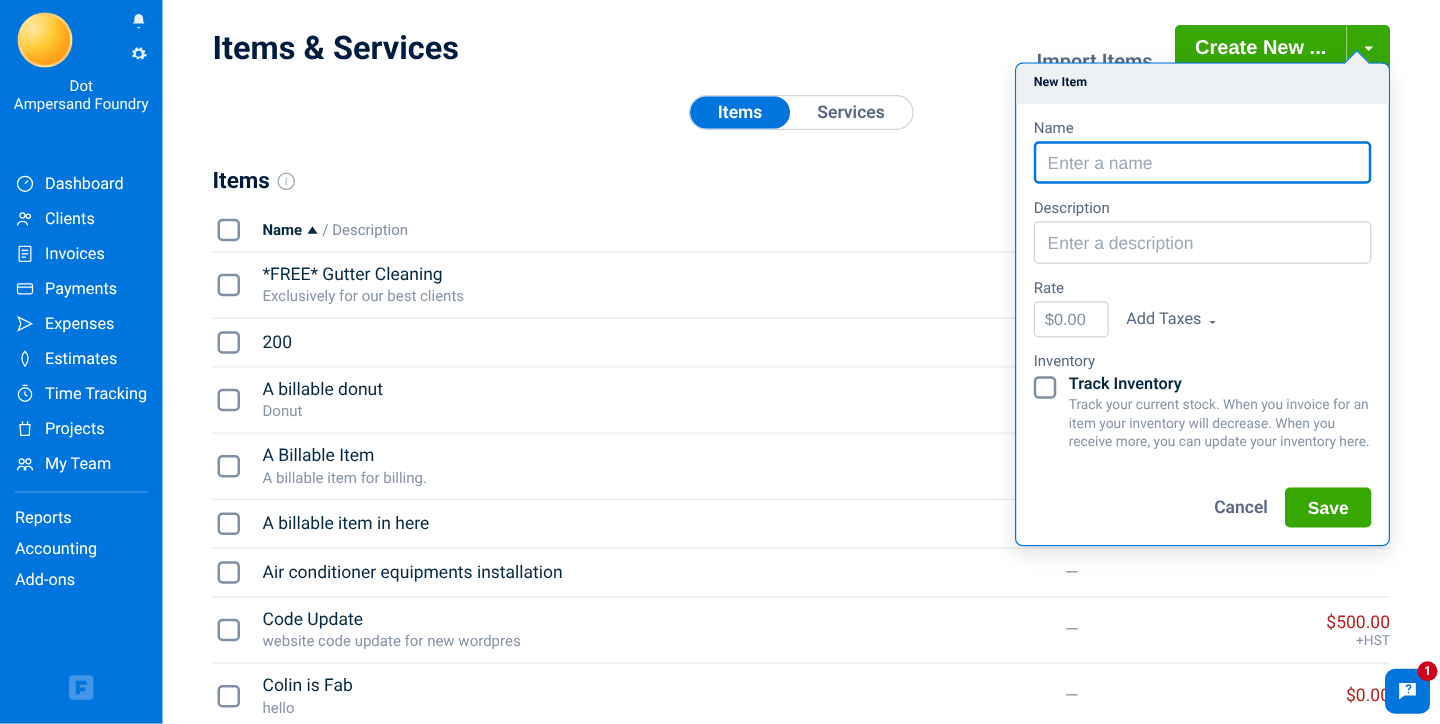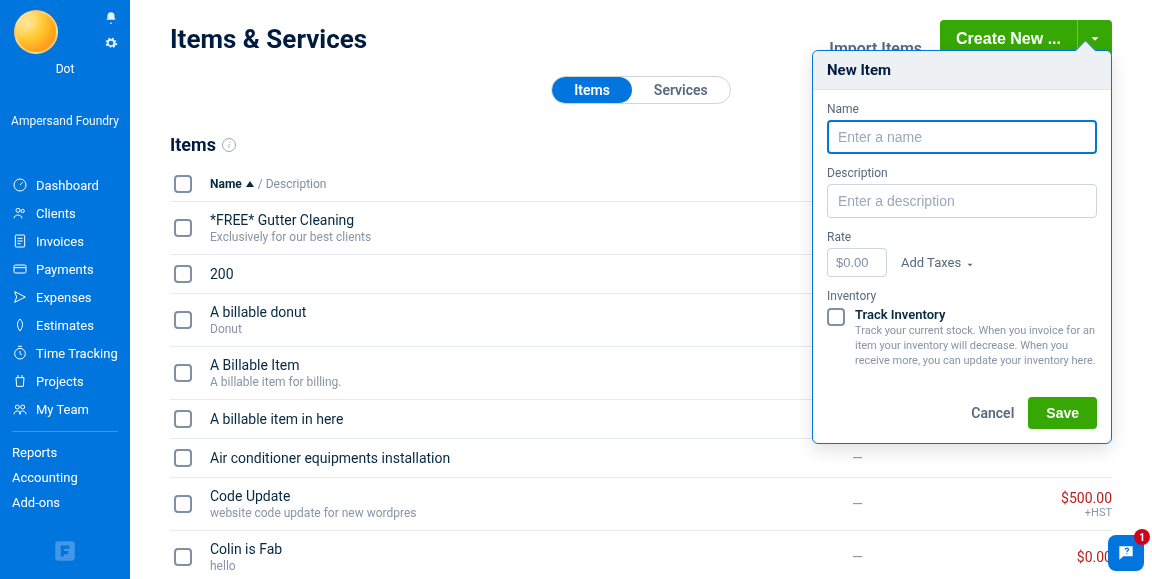--- a/index.html
+++ b/index.html
@@ -6,21 +6,21 @@
 body { font-family: -apple-system, BlinkMacSystemFont, "Segoe UI", Roboto, sans-serif; font-size: 14px; color: #001b40; background: #fff; overflow: hidden; }
 .app { display: flex; width: 1152px; height: 579px; }
 .sidebar { width: 130px; background: #0075dd; color: #fff; display: flex; flex-direction: column; position: relative; gap: 25px; }
 .sidebar-top { padding: 10px 0 8px; display: flex; flex-direction: column; align-items: center; }
 .avatar-row { display: flex; align-items: center; width: 100%; padding: 0 10px; justify-content: space-between; }
 .avatar { width: 44px; height: 44px; border-radius: 50%; background: radial-gradient(circle at 30% 30%, #ffe08a 0%, #ffcc33 35%, #ff9f1a 70%); border: 2px solid rgba(255,255,255,0.4); margin-left: 4px; position: relative; overflow: hidden; }
 .avatar::after { content:""; position:absolute; inset:0; background: linear-gradient(135deg, rgba(255,255,255,0.4), transparent 50%); }
 .sidebar-icons { display: flex; flex-direction: column; gap: 8px; margin-right: 2px; }
 .sidebar-icons svg { width: 14px; height: 14px; fill: #fff; opacity: 0.9; }
 .user-name { font-size: 12px; margin-top: 8px; }
-.company-name { font-size: 12px; opacity: 0.95; margin-top: 38px; }
+.company-name { font-size: 12px; opacity: 0.95; }
 .nav { margin-top: 10px; display: flex; flex-direction: column; }
 .nav-item { display: flex; align-items: center; gap: 8px; padding: 6px 12px; font-size: 13px; cursor: pointer; color: #fff; }
 .nav-item svg { width: 16px; height: 16px; fill: none; stroke: #fff; stroke-width: 1.5; flex-shrink: 0; }
 .nav-divider { height:1px; background: rgba(255,255,255,0.25); margin: 8px 12px; }
 .nav-secondary .nav-item { padding: 5px 12px; font-size: 13px; }
 .sidebar-logo { position: absolute; bottom: 12px; left: 50%; transform: translateX(-50%); }
 .sidebar-logo svg { width: 26px; height: 26px; fill: #4397e6; }
 .main { flex: 1; position: relative; padding: 20px 40px 0 40px; overflow: hidden; }
 .page-header { display: flex; justify-content: space-between; align-items: center; }
 .page-title { font-size: 26px; font-weight: 700; color: #001b40; }
@@ -46,21 +46,21 @@
 .th-rate { text-align:right; }
 .checkbox { width:18px; height:18px; border:2px solid #7f8fa4; border-radius:4px; cursor:pointer; margin-left:4px; }
 .item-name { font-size:14px; color:#062942; }
 .item-desc { font-size:12px; color:#8795a7; margin-top:2px; }
 .stock-col { font-size:14px; color:#8795a7; }
 .rate-col { text-align:right; }
 .rate-val { font-size:14px; font-weight:400; color:#b91c1c; }
 .rate-sub { font-size:11px; color:#8795a7; }
 .popover { position:absolute; top:50px; right:40px; width:300px; background:#fff; border:1px solid #0075dd; border-radius:6px; box-shadow: 0 6px 18px rgba(0,0,0,0.12); z-index:10; }
 .popover::before { content:""; position:absolute; top:-8px; right:18px; width:14px; height:14px; background:#eef1f4; border-left:1px solid #0075dd; border-top:1px solid #0075dd; transform:rotate(45deg); }
-.popover-head { background:#eef1f4; padding:10px 14px; font-size:15px; font-weight:700; border-bottom:1px solid #e1e6eb; border-radius:6px 6px 0 0; }
+.popover-head { background:#eef1f4; padding:10px 14px; font-size:10px; font-weight:700; border-bottom:1px solid #e1e6eb; border-radius:6px 6px 0 0; }
 .popover-body { padding: 12px 14px 6px; }
 .field { margin-bottom: 12px; }
 .field-label { font-size:12px; color:#576981; margin-bottom:4px; display:block; }
 .text-input { width:100%; border:1px solid #cdd4db; border-radius:4px; padding:8px 10px; font-size:14px; color:#062942; }
 .text-input::placeholder { color:#9aa8b7; }
 .text-input.focused { border:2px solid #0075dd; outline:none; padding:7px 9px; }
 .rate-row { display:flex; align-items:center; gap:14px; }
 .rate-input { width:60px; border:1px solid #cdd4db; border-radius:4px; padding:6px 8px; font-size:13px; color:#7f8fa4; }
 .add-taxes { font-size:13px; color:#576981; display:flex; align-items:flex-end; gap:4px; cursor:pointer; }
 .add-taxes svg { width:10px; height:10px; fill:#576981; }

